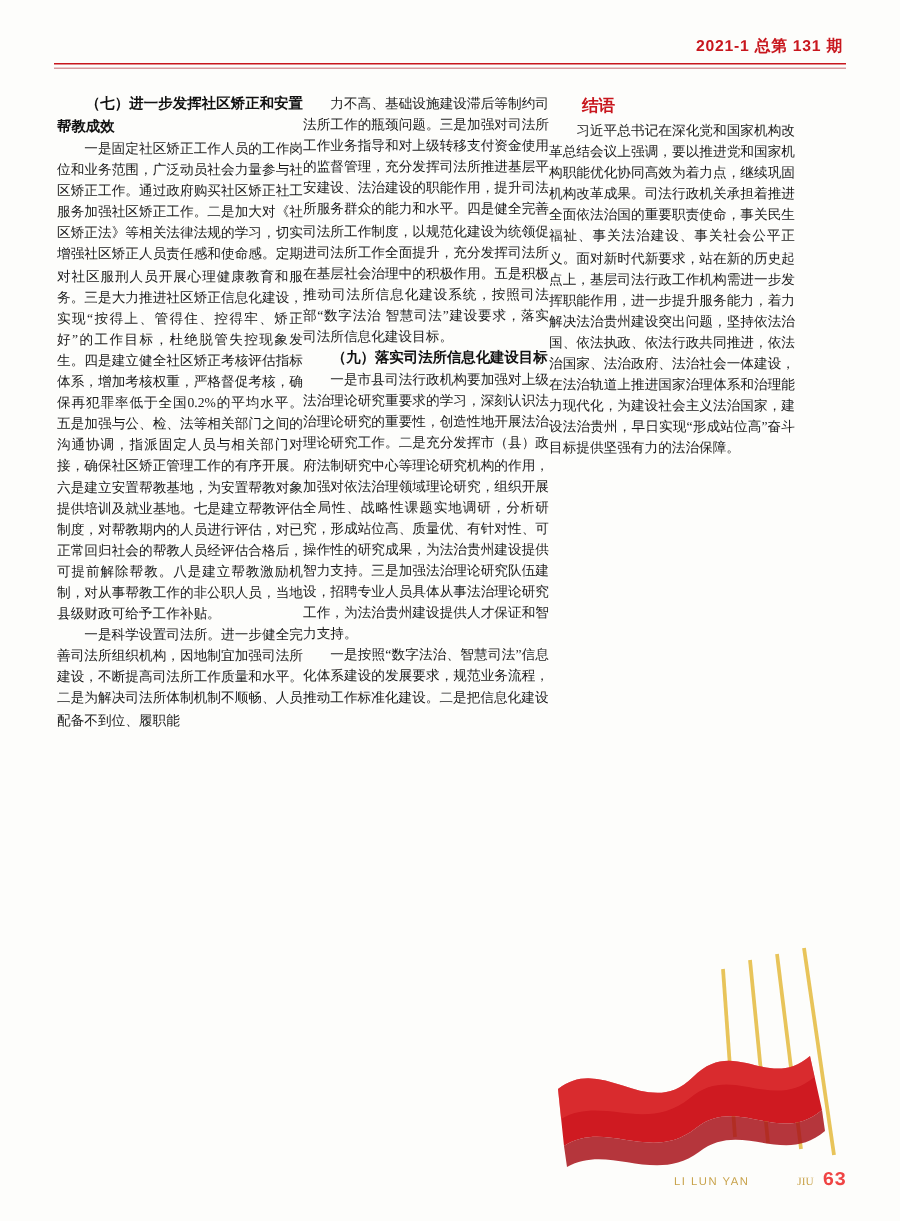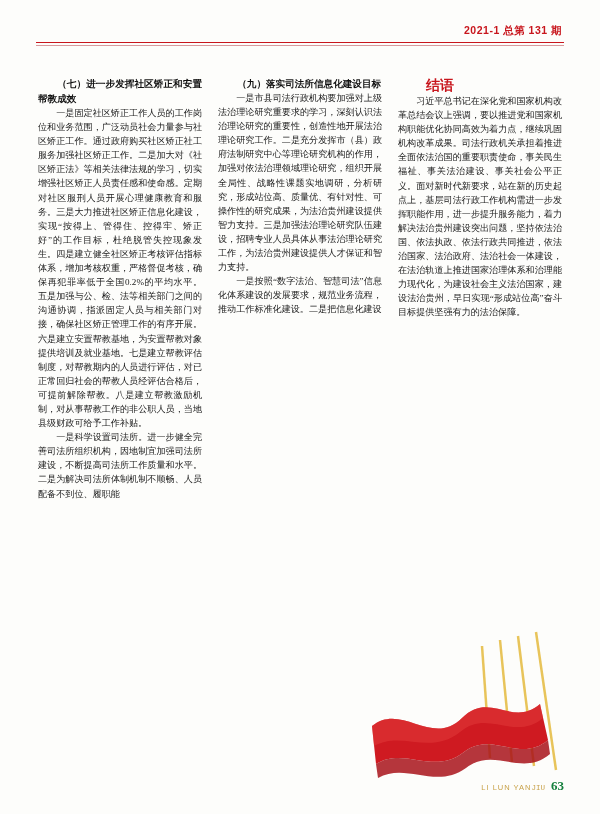--- a/index.html
+++ b/index.html
@@ -50,26 +50,26 @@
     position: absolute;
     top: 44.5px;
     left: 36px;
     right: 36px;
     height: 0.6px;
     background: #d89a9d;
   }
   
   .columns {
     position: absolute;
-    top: 76px;
+    top: 62px;
     left: 38px;
     width: 524px;
     height: 690px;
     display: flex;
-    gap: 16px;
+    gap: 0;
   }
   .col {
     width: 164px;
     font-size: 9.1px;
     line-height: 14.1px;
     color: #1a1a1a;
     text-align: justify;
     text-justify: inter-ideograph;
   }
   .col p {
@@ -83,21 +83,21 @@
     font-size: 9.6px;
     line-height: 15px;
     color: #111;
     text-indent: 2em;
     text-align: justify;
   }
   .h-red {
     margin: 4px 0 2px 0;
     font-family: "Liberation Sans", sans-serif;
     font-weight: bold;
-    font-size: 14px;
+    font-size: 11px;
     line-height: 18px;
     color: #c8161d;
     text-indent: 0;
     text-align: left;
   }
   
   .footer {
     position: absolute;
     bottom: 20px;
     right: 36px;
@@ -105,29 +105,30 @@
     align-items: baseline;
     gap: 6px;
   }
   .footer-brand {
     font-family: "Liberation Sans", sans-serif;
     font-size: 7.5px;
     color: #c8a24a;
     letter-spacing: 1px;
   }
   .footer-brand .cn {
-    font-family: Liberation Mono, monospace;
+    font-family: Liberation Serif, serif;
     color: #c8a24a;
     letter-spacing: 0;
+    margin-left: 32px;
   }
   .footer-page {
-    font-family: Liberation Serif, serif;
+    font-family: Liberation Mono, monospace;
     font-size: 13px;
     font-weight: bold;
-    color: #15803d;
+    color: #ef4444;
   }
   
   .flag-art {
     position: absolute;
     right: 28px;
     bottom: 34px;
     width: 210px;
     height: 150px;
     pointer-events: none;
   }
@@ -145,20 +146,21 @@
 
   <div class="columns">
 
     <div class="col">
       <p class="h-sub">（七）进一步发挥社区矫正和安置帮教成效</p>
       <p>一是固定社区矫正工作人员的工作岗位和业务范围，广泛动员社会力量参与社区矫正工作。通过政府购买社区矫正社工服务加强社区矫正工作。二是加大对《社区矫正法》等相关法律法规的学习，切实增强社区矫正人员责任感和使命感。定期对社区服刑人员开展心理健康教育和服务。三是大力推进社区矫正信息化建设，实现“按得上、管得住、控得牢、矫正好”的工作目标，杜绝脱管失控现象发生。四是建立健全社区矫正考核评估指标体系，增加考核权重，严格督促考核，确保再犯罪率低于全国0.2%的平均水平。五是加强与公、检、法等相关部门之间的沟通协调，指派固定人员与相关部门对接，确保社区矫正管理工作的有序开展。六是建立安置帮教基地，为安置帮教对象提供培训及就业基地。七是建立帮教评估制度，对帮教期内的人员进行评估，对已正常回归社会的帮教人员经评估合格后，可提前解除帮教。八是建立帮教激励机制，对从事帮教工作的非公职人员，当地县级财政可给予工作补贴。</p>
       <p>一是科学设置司法所。进一步健全完善司法所组织机构，因地制宜加强司法所建设，不断提高司法所工作质量和水平。二是为解决司法所体制机制不顺畅、人员配备不到位、履职能</p>
     </div>
 
     <div class="col">
+      <p>力不高、基础设施建设滞后等制约司法所工作的瓶颈问题。三是加强对司法所工作业务指导和对上级转移支付资金使用的监督管理，充分发挥司法所推进基层平安建设、法治建设的职能作用，提升司法所服务群众的能力和水平。四是健全完善司法所工作制度，以规范化建设为统领促进司法所工作全面提升，充分发挥司法所在基层社会治理中的积极作用。五是积极推动司法所信息化建设系统，按照司法部“数字法治 智慧司法”建设要求，落实司法所信息化建设目标。</p>
       <p class="h-sub">（九）落实司法所信息化建设目标</p>
       <p>一是市县司法行政机构要加强对上级法治理论研究重要求的学习，深刻认识法治理论研究的重要性，创造性地开展法治理论研究工作。二是充分发挥市（县）政府法制研究中心等理论研究机构的作用，加强对依法治理领域理论研究，组织开展全局性、战略性课题实地调研，分析研究，形成站位高、质量优、有针对性、可操作性的研究成果，为法治贵州建设提供智力支持。三是加强法治理论研究队伍建设，招聘专业人员具体从事法治理论研究工作，为法治贵州建设提供人才保证和智力支持。</p>
       <p>一是按照“数字法治、智慧司法”信息化体系建设的发展要求，规范业务流程，推动工作标准化建设。二是把信息化建设</p>
     </div>
 
     <div class="col">
       <p class="h-red">结语</p>
       <p>习近平总书记在深化党和国家机构改革总结会议上强调，要以推进党和国家机构职能优化协同高效为着力点，继续巩固机构改革成果。司法行政机关承担着推进全面依法治国的重要职责使命，事关民生福祉、事关法治建设、事关社会公平正义。面对新时代新要求，站在新的历史起点上，基层司法行政工作机构需进一步发挥职能作用，进一步提升服务能力，着力解决法治贵州建设突出问题，坚持依法治国、依法执政、依法行政共同推进，依法治国家、法治政府、法治社会一体建设，在法治轨道上推进国家治理体系和治理能力现代化，为建设社会主义法治国家，建设法治贵州，早日实现“形成站位高”奋斗目标提供坚强有力的法治保障。</p>
     </div>
 

